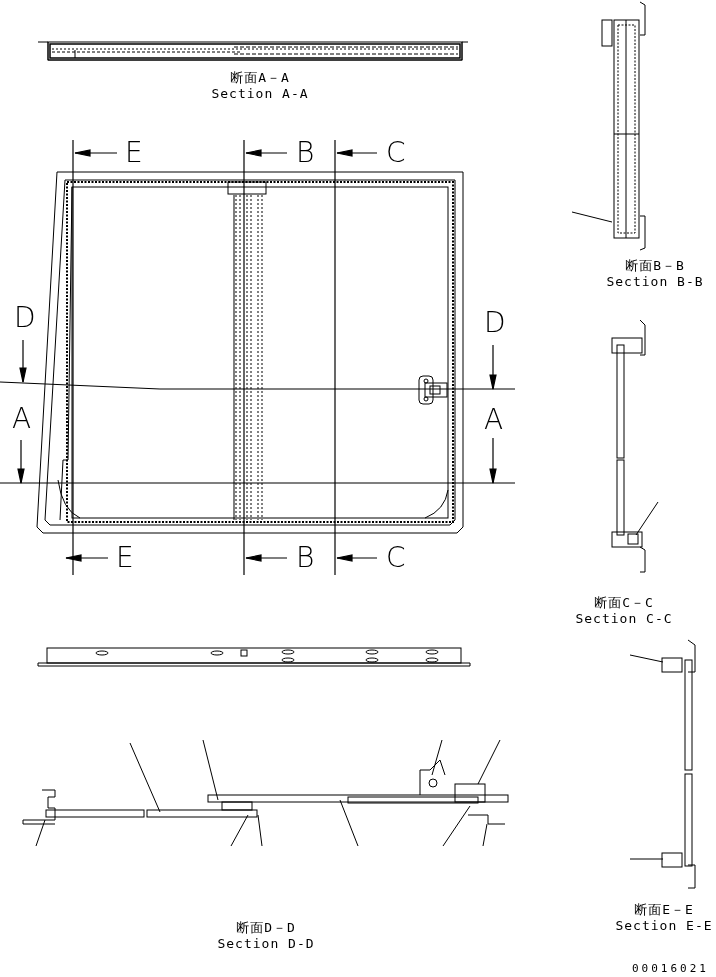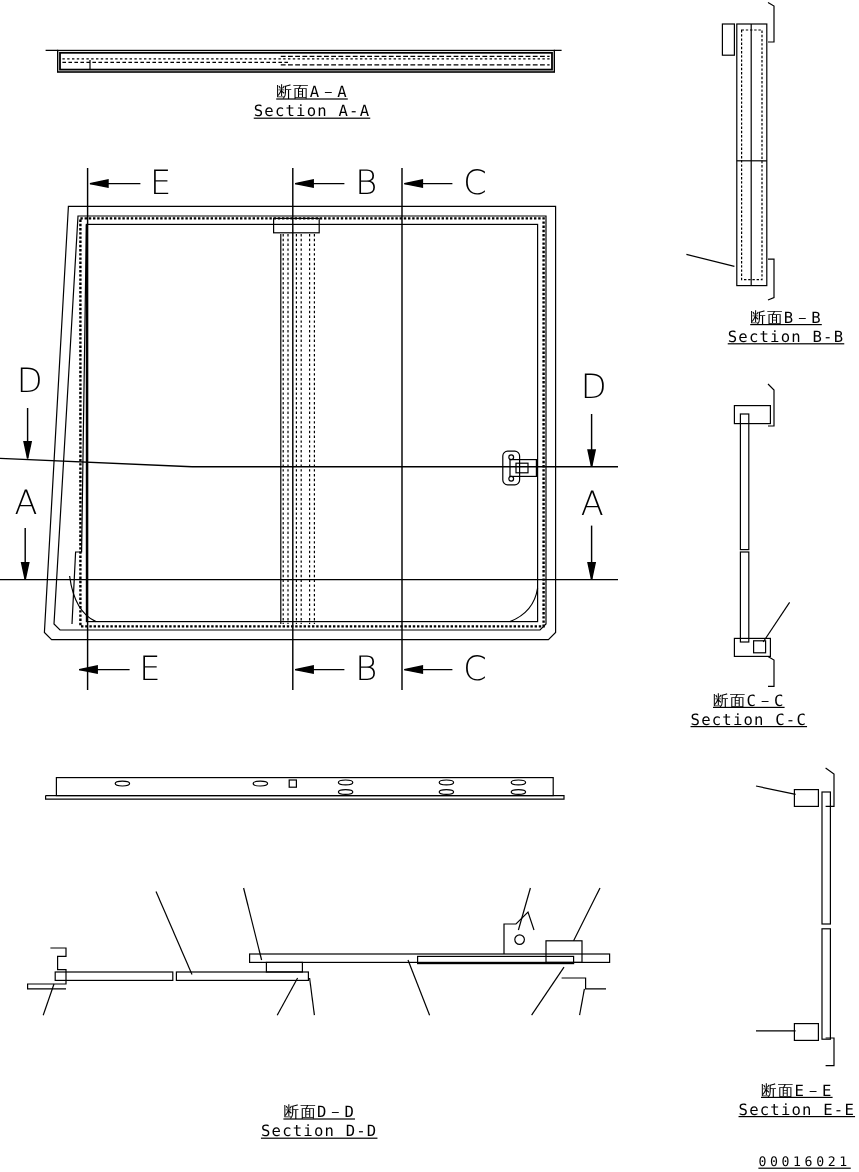--- a/index.html
+++ b/index.html
@@ -1,23 +1,23 @@
 <!DOCTYPE html>
 <html><head>
 <meta charset="utf-8">
 <style>
   html, body { margin:0; padding:0; background:#ffffff; }
   body { width:716px; height:977px; position:relative; overflow:hidden;
          font-family: "DejaVu Sans Mono", monospace; color:#000; }
   svg.drawing { position:absolute; left:0; top:0; }
   .lbl { position:absolute; font-family:"DejaVu Sans Mono", monospace; font-size:13px;
-         line-height:16px; text-align:center; letter-spacing:1px; white-space:nowrap;text-decoration:underline; }
+         line-height:16px; text-align:center; letter-spacing:1px; white-space:nowrap; }
   .letter { position:absolute; font-family:"DejaVu Sans", sans-serif; font-size:28px;
             font-weight:200; line-height:30px; }
-  .partno { position:absolute; font-size:11px; letter-spacing:3px;text-decoration:underline; }
+  .partno { position:absolute; font-size:11px; letter-spacing:3px; }
 </style>
 </head>
 <body>
 
 <svg class="drawing" width="716" height="977" viewBox="0 0 716 977" fill="none" stroke="#000" stroke-width="1">
 
   <g>
     <polyline points="38,42 48,42 48,60 462,60 462,42 468,42"></polyline>
     <rect x="48" y="42" width="414" height="18"></rect>
     <rect x="50" y="44" width="410" height="14" stroke-width="1.5"></rect>
@@ -175,21 +175,21 @@
 <div class="letter" style="left:484px;top:405px">A</div>
 
 <div class="lbl" style="left:200px;top:70px;width:120px">
   <div>断面A－A</div>
   <div>Section A-A</div>
 </div>
 <div class="lbl" style="left:595px;top:258px;width:120px">
   <div>断面B－B</div>
   <div>Section B-B</div>
 </div>
-<div class="lbl" style="left:564px;top:577px;width:120px">
+<div class="lbl" style="left:564px;top:595px;width:120px">
   <div>断面C－C</div>
   <div>Section C-C</div>
 </div>
 <div class="lbl" style="left:206px;top:920px;width:120px">
   <div>断面D－D</div>
   <div>Section D-D</div>
 </div>
 <div class="lbl" style="left:604px;top:902px;width:120px">
   <div>断面E－E</div>
   <div>Section E-E</div>

